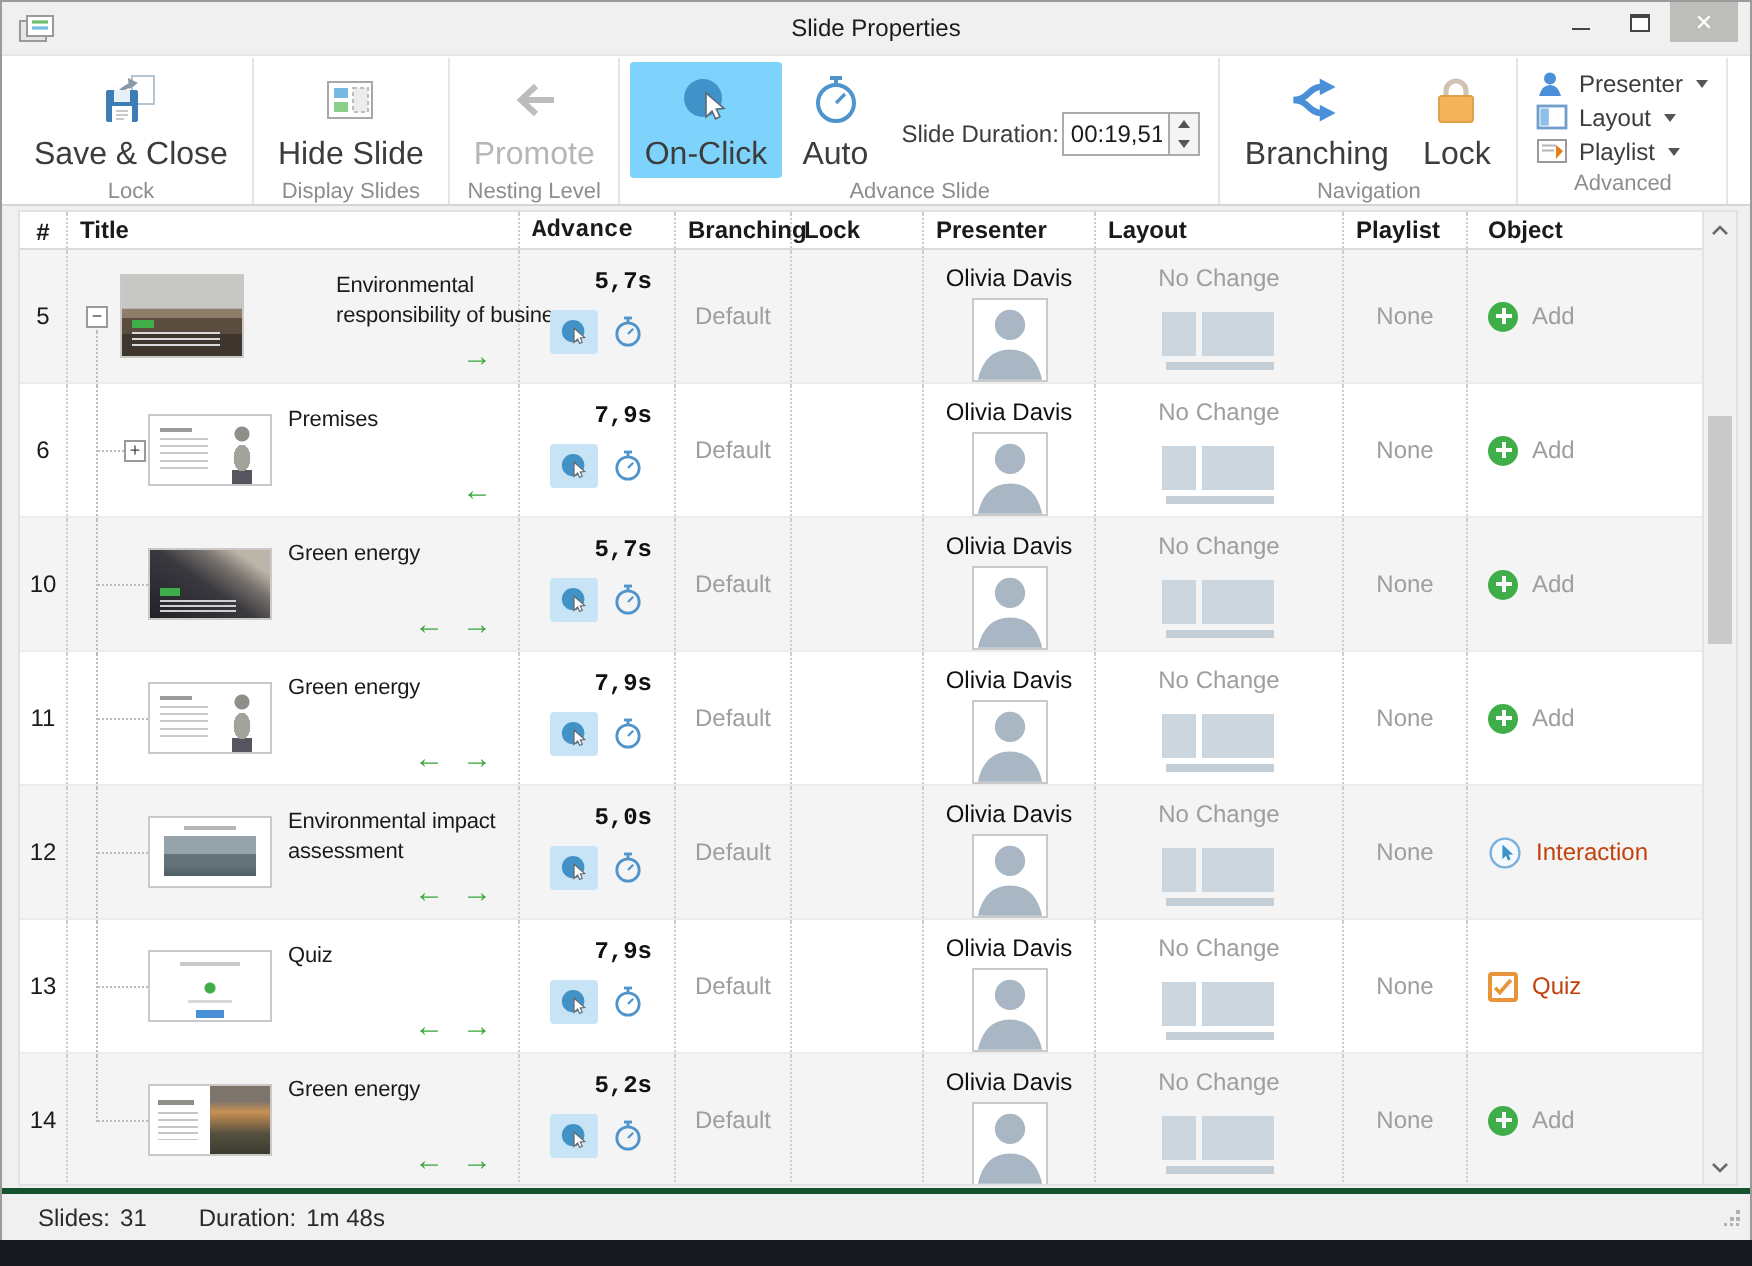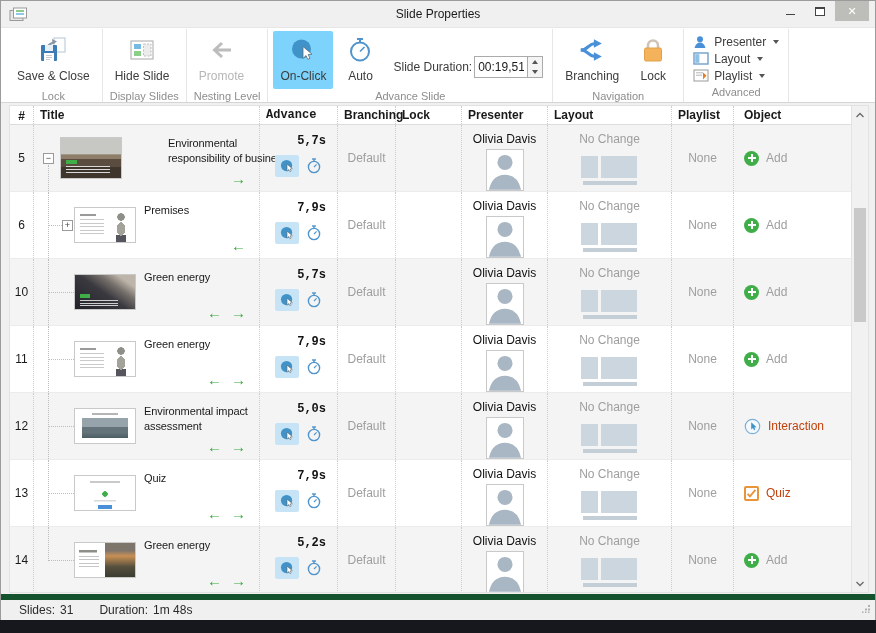--- a/index.html
+++ b/index.html
@@ -18,21 +18,21 @@
   .glyph-min { width:9px; height:1px; background:#444; display:block; margin-top:6px; }
   .glyph-max { width:10px; height:9px; border:1px solid #444; border-top-width:2px; display:block; background:#fff; }
   .win-close { background:#bdbdb9; color:#fff; font-size:11px; width:34px; margin-right:6px; }
 
   
   .ribbon { position:absolute; top:26px; left:0; right:0; height:76px; background:#fff;
             border-top:1px solid #e6e6e6; border-bottom:1px solid #d5d5d5; display:flex; padding:1px 2px 0 4px; }
   .rgroup { display:flex; flex-direction:column; border-right:1px solid #e6e6e6; padding:2px 5px 0 5px; }
   .rgroup-content { flex:1; display:flex; align-items:stretch; gap:2px; }
   .rgroup-label { text-align:center; font-size:11px; color:#8d8d8d; padding:1px 2px 4px; white-space:nowrap; }
-  .rbtn { display:flex; flex-direction:column; align-items:center; padding:5px 7px 0 7px; font-size:12px;
+  .rbtn { display:flex; flex-direction:column; align-items:center; padding:5px 7px 0 7px; font-size:16px;
           color:#3c3c3c; border-radius:2px; min-width:50px; height:58px; white-space:nowrap; cursor:default; }
   .rbtn .ricon { width:28px; height:28px; margin-bottom:5px; display:flex; align-items:center; justify-content:center; }
   .rbtn.active { background:#7dd3fc; }
   .rbtn.disabled { color:#b6b6b6; }
   .duration-field { display:flex; align-items:center; margin:14px 4px 0 6px; font-size:12px; color:#3c3c3c; }
   .duration-field label { margin-right:2px; white-space:nowrap; }
   .duration-input { width:54px; height:22px; border:1px solid #ababab; font:12px "Liberation Sans",sans-serif;
                     padding:0 3px; color:#1a1a1a; }
   .spinner { width:15px; height:22px; border:1px solid #ababab; border-left:none; display:flex; flex-direction:column; background:#f4f4f4; }
   .spin-cell { flex:1; display:flex; align-items:center; justify-content:center; }
@@ -135,21 +135,21 @@
   .obj-quiz { width:15px; height:15px; border:2px solid #e8953a; border-radius:2px; background:#fff;
               display:flex; align-items:center; justify-content:center; flex:none; }
 
   
   .scrollbar { position:absolute; top:0; right:0; width:17px; height:100%; background:#f1f1f1; border-left:1px solid #e3e3e3; }
   .sb-arrow { position:absolute; left:0; width:100%; height:15px; display:flex; align-items:center; justify-content:center; }
   .sb-thumb { position:absolute; left:2px; width:12px; background:#c9c9c9; }
 
   
   .statusbar { position:absolute; top:593px; left:0; right:0; height:26px; background:#f0f0f0;
-               border-top:6px solid #14532d; display:flex; align-items:center; font-size:12px; color:#2a2a2a; padding-left:18px; }
+               border-top:3px solid #14532d; display:flex; align-items:center; font-size:12px; color:#2a2a2a; padding-left:18px; }
   .status-item { margin-right:26px; display:flex; gap:5px; }
   .grip { position:absolute; right:5px; bottom:4px; }
 </style>
 </head>
 <body>
 
 <div class="window">
 
   <div class="titlebar">
     <span class="app-icon">

